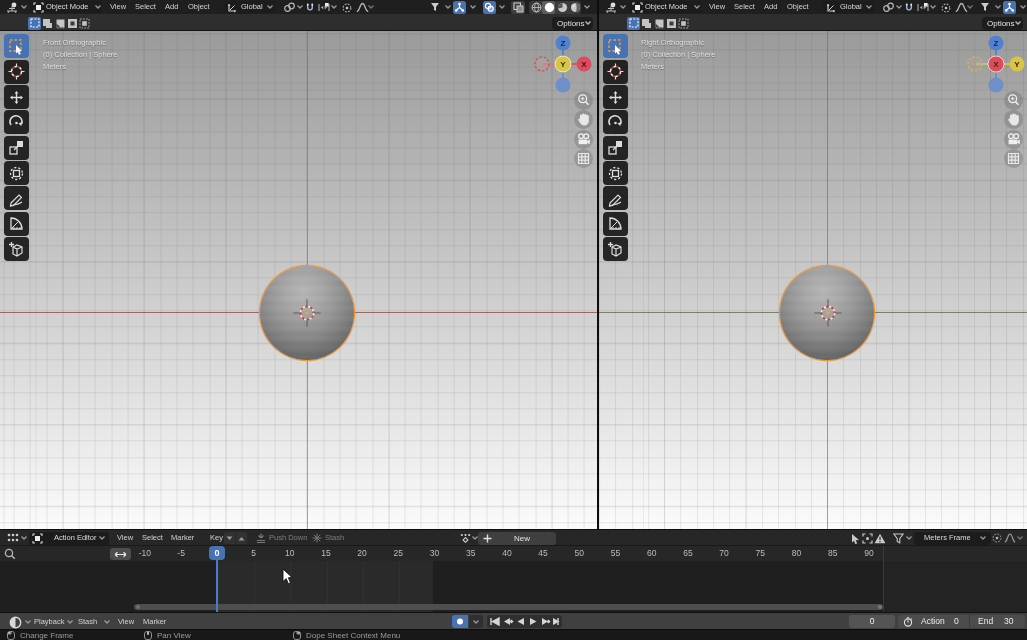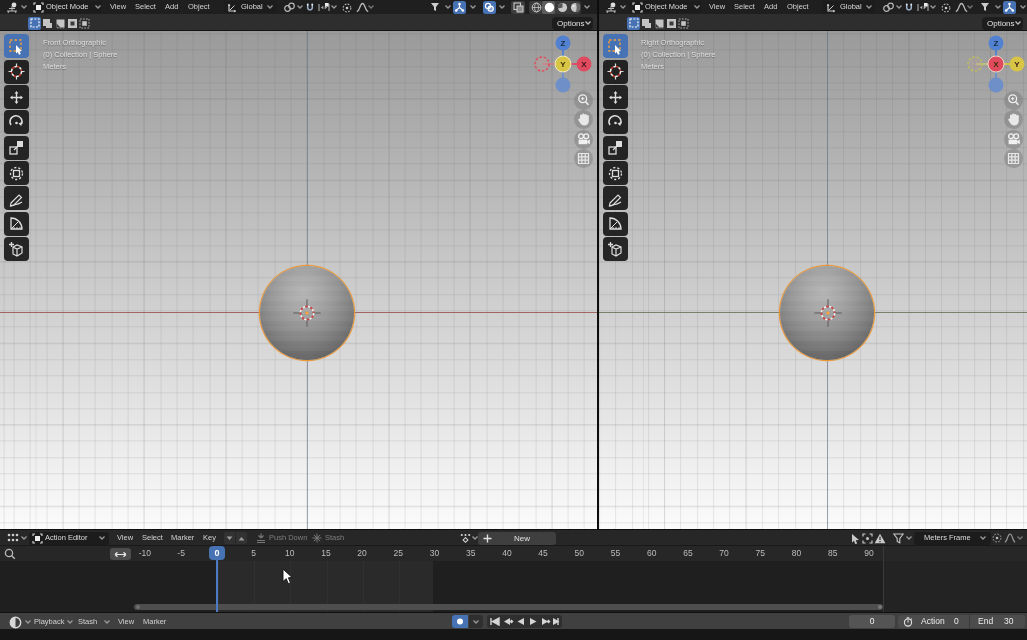--- a/index.html
+++ b/index.html
@@ -558,28 +558,28 @@
           <circle cx="10" cy="7" r="1.3" fill="#ccc"></circle>
         </svg>
       <svg class="abs" style="left:20px;top:5px" width="8" height="6" viewBox="0 0 8 6">
           <path d="M1.5 1.5 L4 4 L6.5 1.5" stroke="#999" stroke-width="1.3" fill="none"></path>
         </svg>
       <div class="abs" style="left:29px;top:1.5px;width:80px;height:13px;background:#1c1c1c;border-radius:3px"></div>
       <svg class="abs" style="left:32px;top:3px" width="11" height="11" viewBox="0 0 11 11">
           <path d="M1 3 V1 H3 M8 1 H10 V3 M10 8 V10 H8 M3 10 H1 V8" stroke="#ccc" stroke-width="1.2" fill="none"></path>
           <rect x="3" y="3" width="5" height="5" fill="#eee"></rect>
         </svg>
-      <div class="menu" style="left:45px;top:1px;color:#dcdcdc">Action Editor</div>
+      <div class="menu" style="left:54px;top:1px;color:#dcdcdc">Action Editor</div>
       <svg class="abs" style="left:98px;top:5px" width="8" height="6" viewBox="0 0 8 6">
           <path d="M1.5 1.5 L4 4 L6.5 1.5" stroke="#999" stroke-width="1.3" fill="none"></path>
         </svg>
       <div class="menu" style="left:117px;top:1px">View</div>
       <div class="menu" style="left:142px;top:1px">Select</div>
       <div class="menu" style="left:171px;top:1px">Marker</div>
-      <div class="menu" style="left:203px;top:1px">Key</div>
+      <div class="menu" style="left:210px;top:1px">Key</div>
       <div class="abs" style="left:224px;top:2px;width:11px;height:12px;background:#323232;border-radius:2px 0 0 2px;"></div>
       <svg class="abs" style="left:226px;top:6px" width="7" height="5" viewBox="0 0 7 5">
           <path d="M0.5 0.5 L3.5 4 L6.5 0.5 Z" fill="#9a9a9a"></path>
         </svg>
       <div class="abs" style="left:236px;top:2px;width:11px;height:12px;background:#323232;border-radius:0 2px 2px 0;"></div>
       <svg class="abs" style="left:238px;top:6px" width="7" height="5" viewBox="0 0 7 5">
           <path d="M0.5 4.5 L3.5 1 L6.5 4.5 Z" fill="#9a9a9a"></path>
         </svg>
       <svg class="abs" style="left:256px;top:3px" width="10" height="10" viewBox="0 0 10 10">
           <path d="M5 0.5 V5 M5 5 L2.5 2.5 M5 5 L7.5 2.5" stroke="#787878" stroke-width="1.2" fill="none"></path>
@@ -714,14 +714,33 @@
     <svg class="abs" style="left:903px;top:3.5px" width="10" height="10" viewBox="0 0 10 10">
         <circle cx="5" cy="5.5" r="3.6" fill="none" stroke="#e2e2e2" stroke-width="1.1"></circle>
         <path d="M5 5.5 V3.2 M3.8 0.8 H6.2 M7.8 2.5 L8.8 1.6" stroke="#e2e2e2" stroke-width="1.1"></path>
       </svg>
     <div class="abs" style="left:921px;top:2px;color:#ececec;font-size:8.5px;line-height:13px;">Action</div>
     <div class="abs" style="left:954px;top:2px;color:#ececec;font-size:8.5px;line-height:13px;">0</div>
     <div class="abs" style="left:978px;top:2px;color:#ececec;font-size:8.5px;line-height:13px;">End</div>
     <div class="abs" style="left:1004px;top:2px;color:#ececec;font-size:8.5px;line-height:13px;">30</div>
   </div>
 
+  <div class="abs" id="status" style="left:0;top:629px;width:1027px;height:11px;background:#181818;border-top:1px solid #0c0c0c;">
+    <svg class="abs" style="left:7px;top:1px" width="8" height="9" viewBox="0 0 8 9">
+        <rect x="0.5" y="0.5" width="7" height="8" rx="2.4" fill="none" stroke="#909090" stroke-width="1"></rect>
+        <path d="M0.5 3 L4 3 L4 0.5" stroke="#909090" stroke-width="1" fill="none"></path>
+        <path d="M1 1 Q1.2 1 3.6 1 L3.6 2.8 L0.8 2.8 Z" fill="#b8b8b8"></path>
+      </svg>
+    <div class="abs" style="left:20px;top:0px;color:#9a9a9a;font-size:8px;line-height:11px;">Change Frame</div>
+    <svg class="abs" style="left:144px;top:1px" width="8" height="9" viewBox="0 0 8 9">
+        <rect x="0.5" y="0.5" width="7" height="8" rx="2.4" fill="none" stroke="#909090" stroke-width="1"></rect>
+        <rect x="3" y="0.8" width="2" height="3" fill="#b8b8b8"></rect>
+      </svg>
+    <div class="abs" style="left:157px;top:0px;color:#9a9a9a;font-size:8px;line-height:11px;">Pan View</div>
+    <svg class="abs" style="left:293px;top:1px" width="8" height="9" viewBox="0 0 8 9">
+        <rect x="0.5" y="0.5" width="7" height="8" rx="2.4" fill="none" stroke="#909090" stroke-width="1"></rect>
+        <path d="M7.5 3 L4 3 L4 0.5" stroke="#909090" stroke-width="1" fill="none"></path>
+        <path d="M7 1 Q6.8 1 4.4 1 L4.4 2.8 L7.2 2.8 Z" fill="#b8b8b8"></path>
+      </svg>
+    <div class="abs" style="left:306px;top:0px;color:#9a9a9a;font-size:8px;line-height:11px;">Dope Sheet Context Menu</div>
+  </div>
 
 </div>
 
 </body></html>

